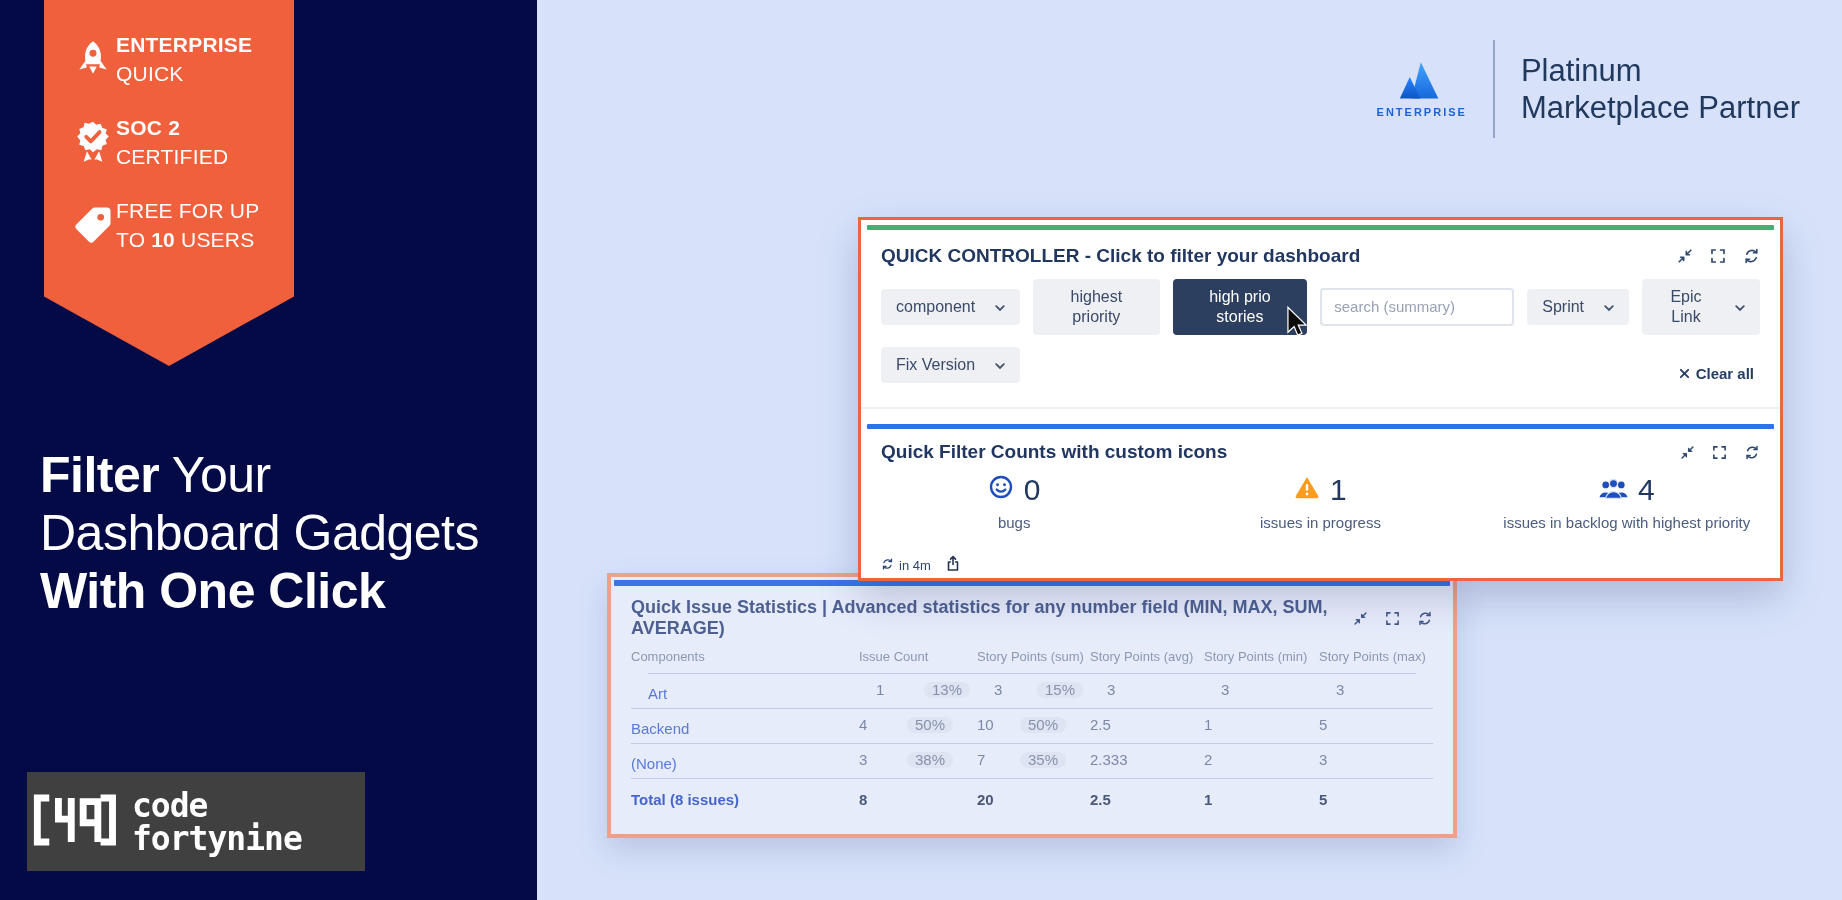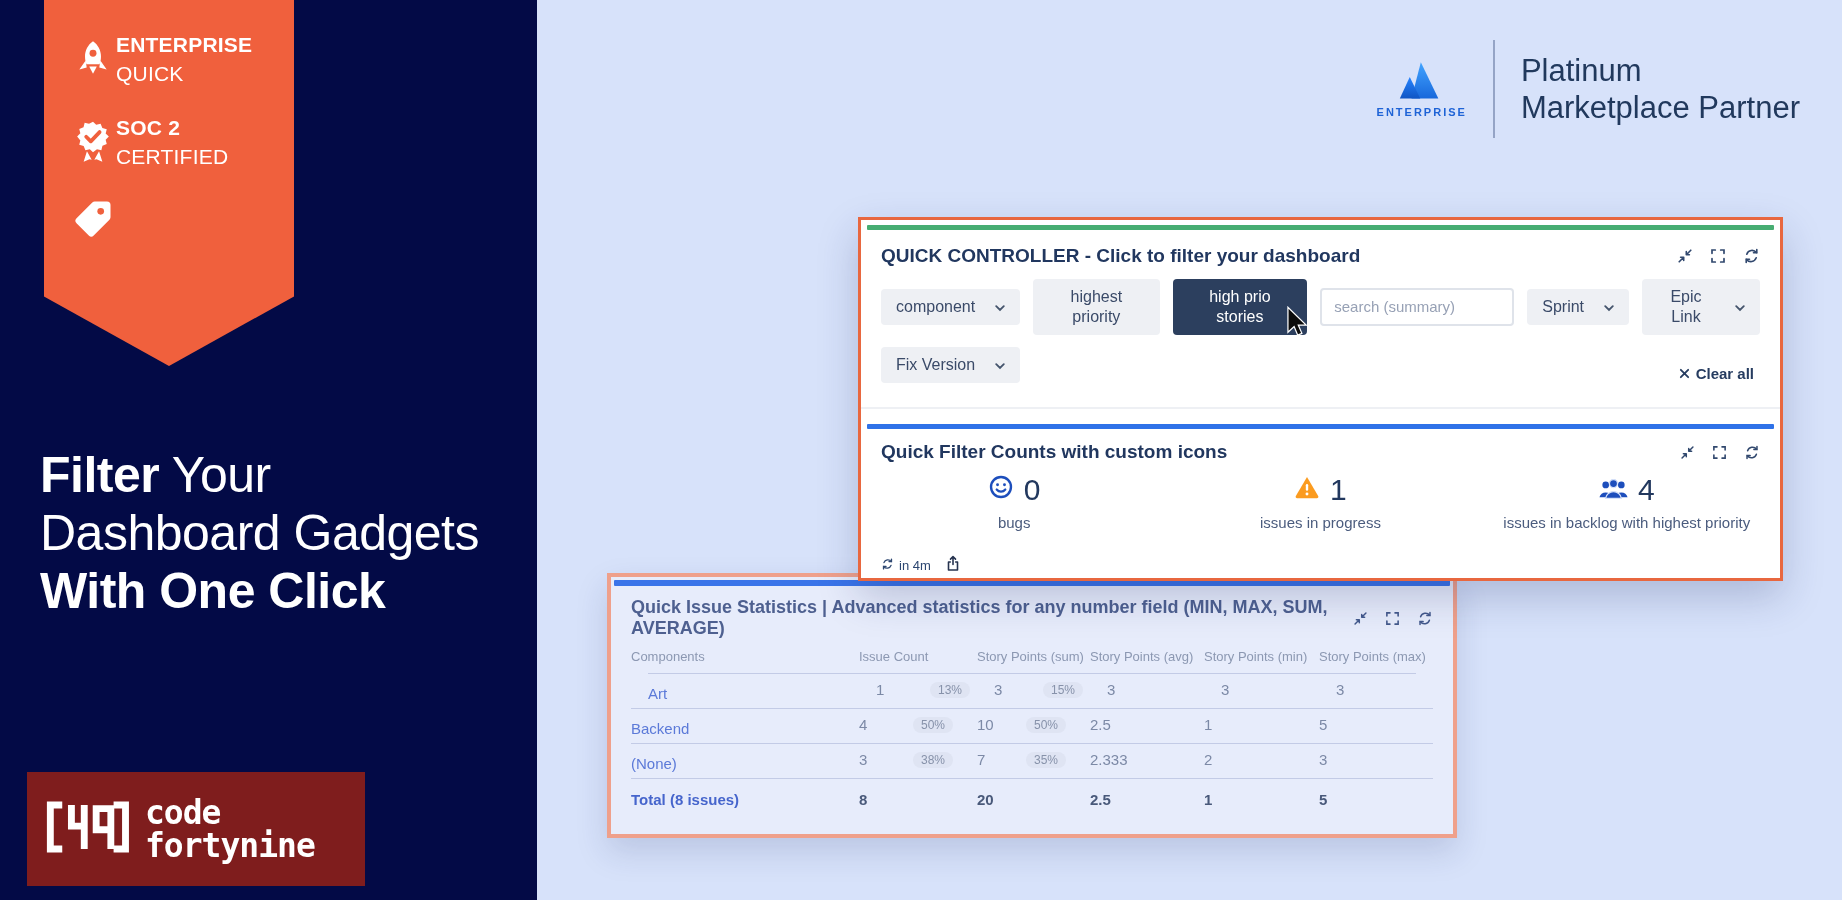--- a/index.html
+++ b/index.html
@@ -9,22 +9,22 @@
   
   .left-panel{position:absolute;left:0;top:0;width:537px;height:900px;background:#030a46;}
   .ribbon{position:absolute;left:44px;top:0;width:250px;height:366px;background:#f0603d;
           clip-path:polygon(0 0,100% 0,100% 81%,50% 100%,0 81%);padding-top:30px;box-sizing:border-box;}
   .badge{display:flex;align-items:center;gap:0;padding:0 0 0 26px;margin-bottom:25px;}
   .badge .bicon{width:46px;height:46px;flex:0 0 46px;display:flex;align-items:center;justify-content:center;}
   .badge .btxt{color:#fff;font-size:21px;line-height:29px;letter-spacing:.2px;}
   .badge .btxt b{font-weight:700;}
   .headline{position:absolute;left:40px;top:446px;color:#fff;font-size:50px;line-height:58px;letter-spacing:-.5px;font-weight:400;margin:0;}
   .headline b{font-weight:700;}
-  .c49{position:absolute;left:27px;top:772px;width:338px;height:114px;background:#7f1d1d;
-       display:flex;align-items:center;gap:14px;padding-left:16px;box-sizing:border-box;}
+  .c49{position:absolute;left:27px;top:772px;width:338px;height:99px;background:#404040;
+       display:flex;align-items:center;gap:14px;padding-left:3px;box-sizing:border-box;}
   .c49-name{color:#fff;font-family:"DejaVu Sans Mono",monospace;font-weight:700;font-size:33px;line-height:33px;letter-spacing:-1px;}
 
   
   .partner{position:absolute;right:42px;top:40px;display:flex;align-items:center;gap:26px;}
   .partner .mark{display:flex;flex-direction:column;align-items:center;gap:4px;}
   .partner .brand{color:#1e63d6;font-size:11px;font-weight:700;letter-spacing:2px;}
   .partner .vline{width:2px;height:98px;background:#95a4c6;}
   .partner .ptitle{color:#21395d;font-size:31px;line-height:37px;font-weight:400;}
 
   
@@ -63,21 +63,21 @@
   .stats .ghead{padding:11px 20px 4px;}
   .stats .gtitle{color:#4e6090;font-size:18px;font-weight:700;}
   .stats .gicons{color:#43598c;}
   .tgrid{display:grid;grid-template-columns:228px 118px 113px 114px 115px 1fr;align-items:start;padding:0 20px;}
   .thead{color:#8c98b2;font-size:13px;padding:6px 20px 9px;}
   .trow{border-top:1px solid rgba(150,165,205,.45);margin:0 20px;padding:7px 0 6px;}
   .tname{color:#5b79d8;font-size:15px;line-height:17px;padding-top:4px;}
   .tval{color:#7c89a6;font-size:15px;line-height:17px;}
   .vcell{padding-right:24px;}
   .vtop{display:flex;align-items:center;justify-content:space-between;}
-  .pct{background:#dfe4f3;color:#8792aa;font-size:12px;line-height:14px;padding:1px 8px;border-radius:9px;}
+  .pct{background:#dfe4f3;color:#8792aa;font-size:15px;line-height:14px;padding:1px 8px;border-radius:9px;}
   .bar{margin-top:4px;height:6px;border-radius:3px;background:#d4daee;overflow:hidden;}
   .bar i{display:block;height:100%;background:#697793;border-radius:3px;}
   .total .tname{color:#4665cc;font-weight:700;padding-top:0;}
   .total .tval{color:#49597a;font-weight:700;}
   .total{padding:12px 0 0;}
 
   .cursor{position:absolute;left:1284px;top:306px;z-index:9;}
 </style>
 </head>
 <body>
@@ -116,20 +116,24 @@
       </div>
 
       <div class="badge">
         <span class="bicon">
           <svg width="42" height="42" viewBox="0 0 24 24">
             <g transform="scale(-1,1) translate(-24,0)">
               <path fill="#fff" d="M21.4 11.6 12.4 2.6A2 2 0 0 0 11 2H4a2 2 0 0 0-2 2v7c0 .53.21 1.04.59 1.41l9 9a2 2 0 0 0 2.82 0l7-7a2 2 0 0 0 0-2.82z"></path>
               <circle cx="7.6" cy="7.6" r="1.9" fill="#f0603d"></circle>
             </g>
           </svg>
+        </span>
+        <span class="btxt">
+          <span>FREE FOR UP</span><br>
+          <span>TO </span><b>10</b><span> USERS</span>
         </span>
       </div>
     </div>
 
     <h1 class="headline">
       <b>Filter</b><span> Your</span><br>
       <span>Dashboard Gadgets</span><br>
       <b>With One Click</b>
     </h1>
 

